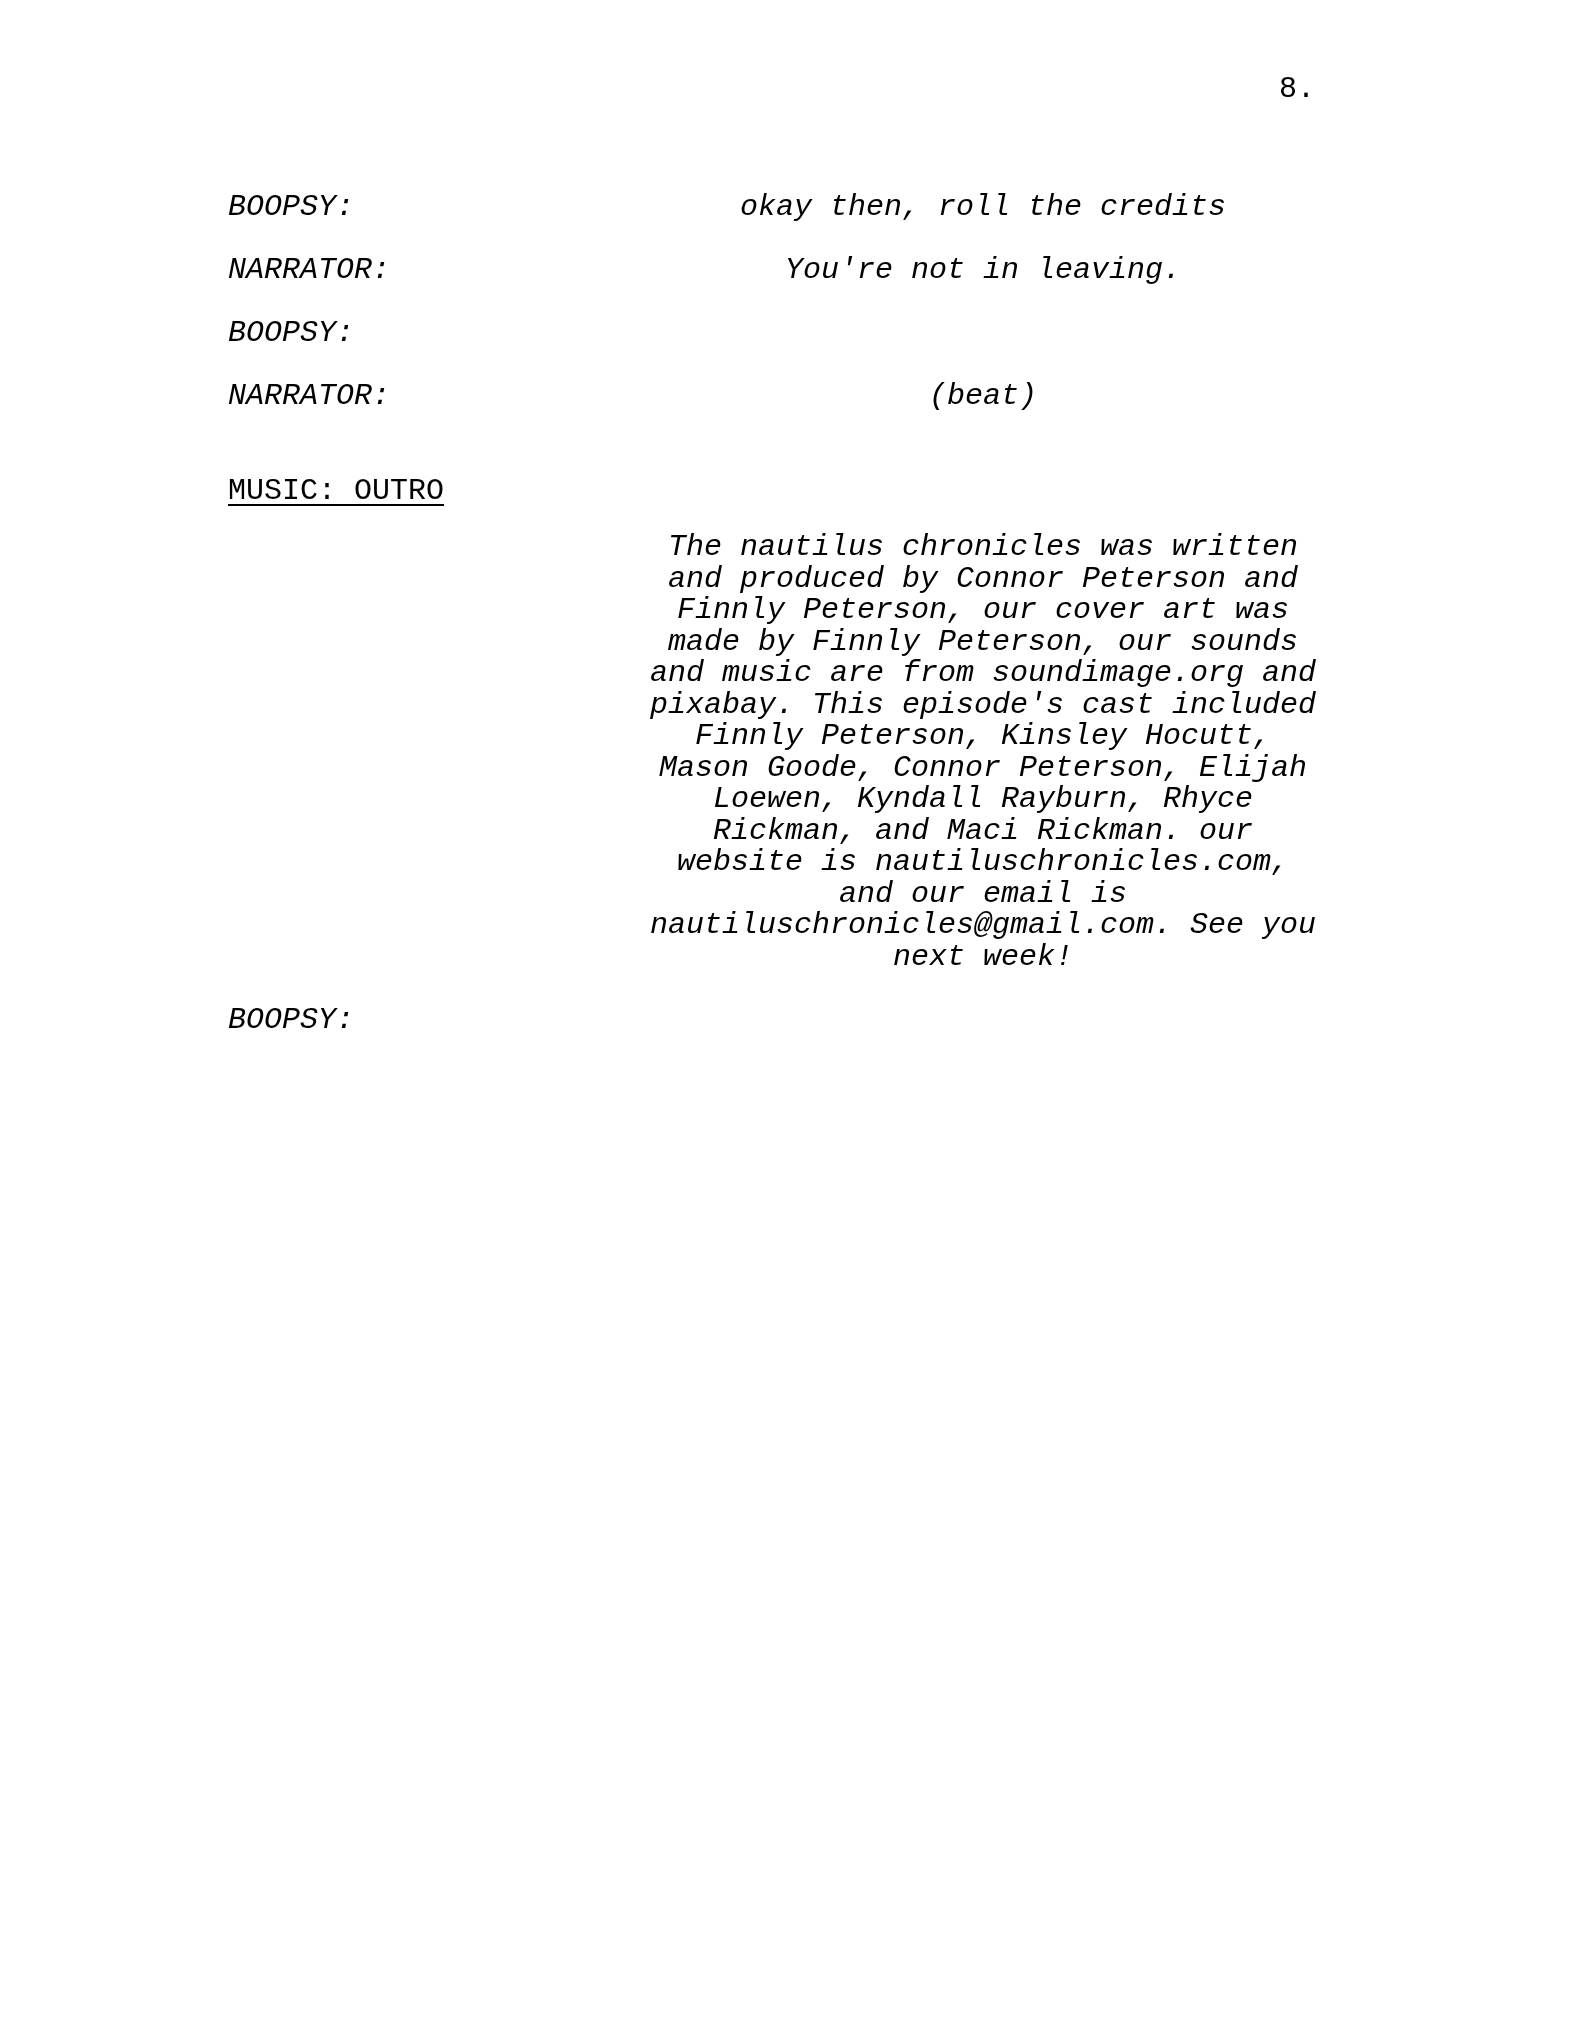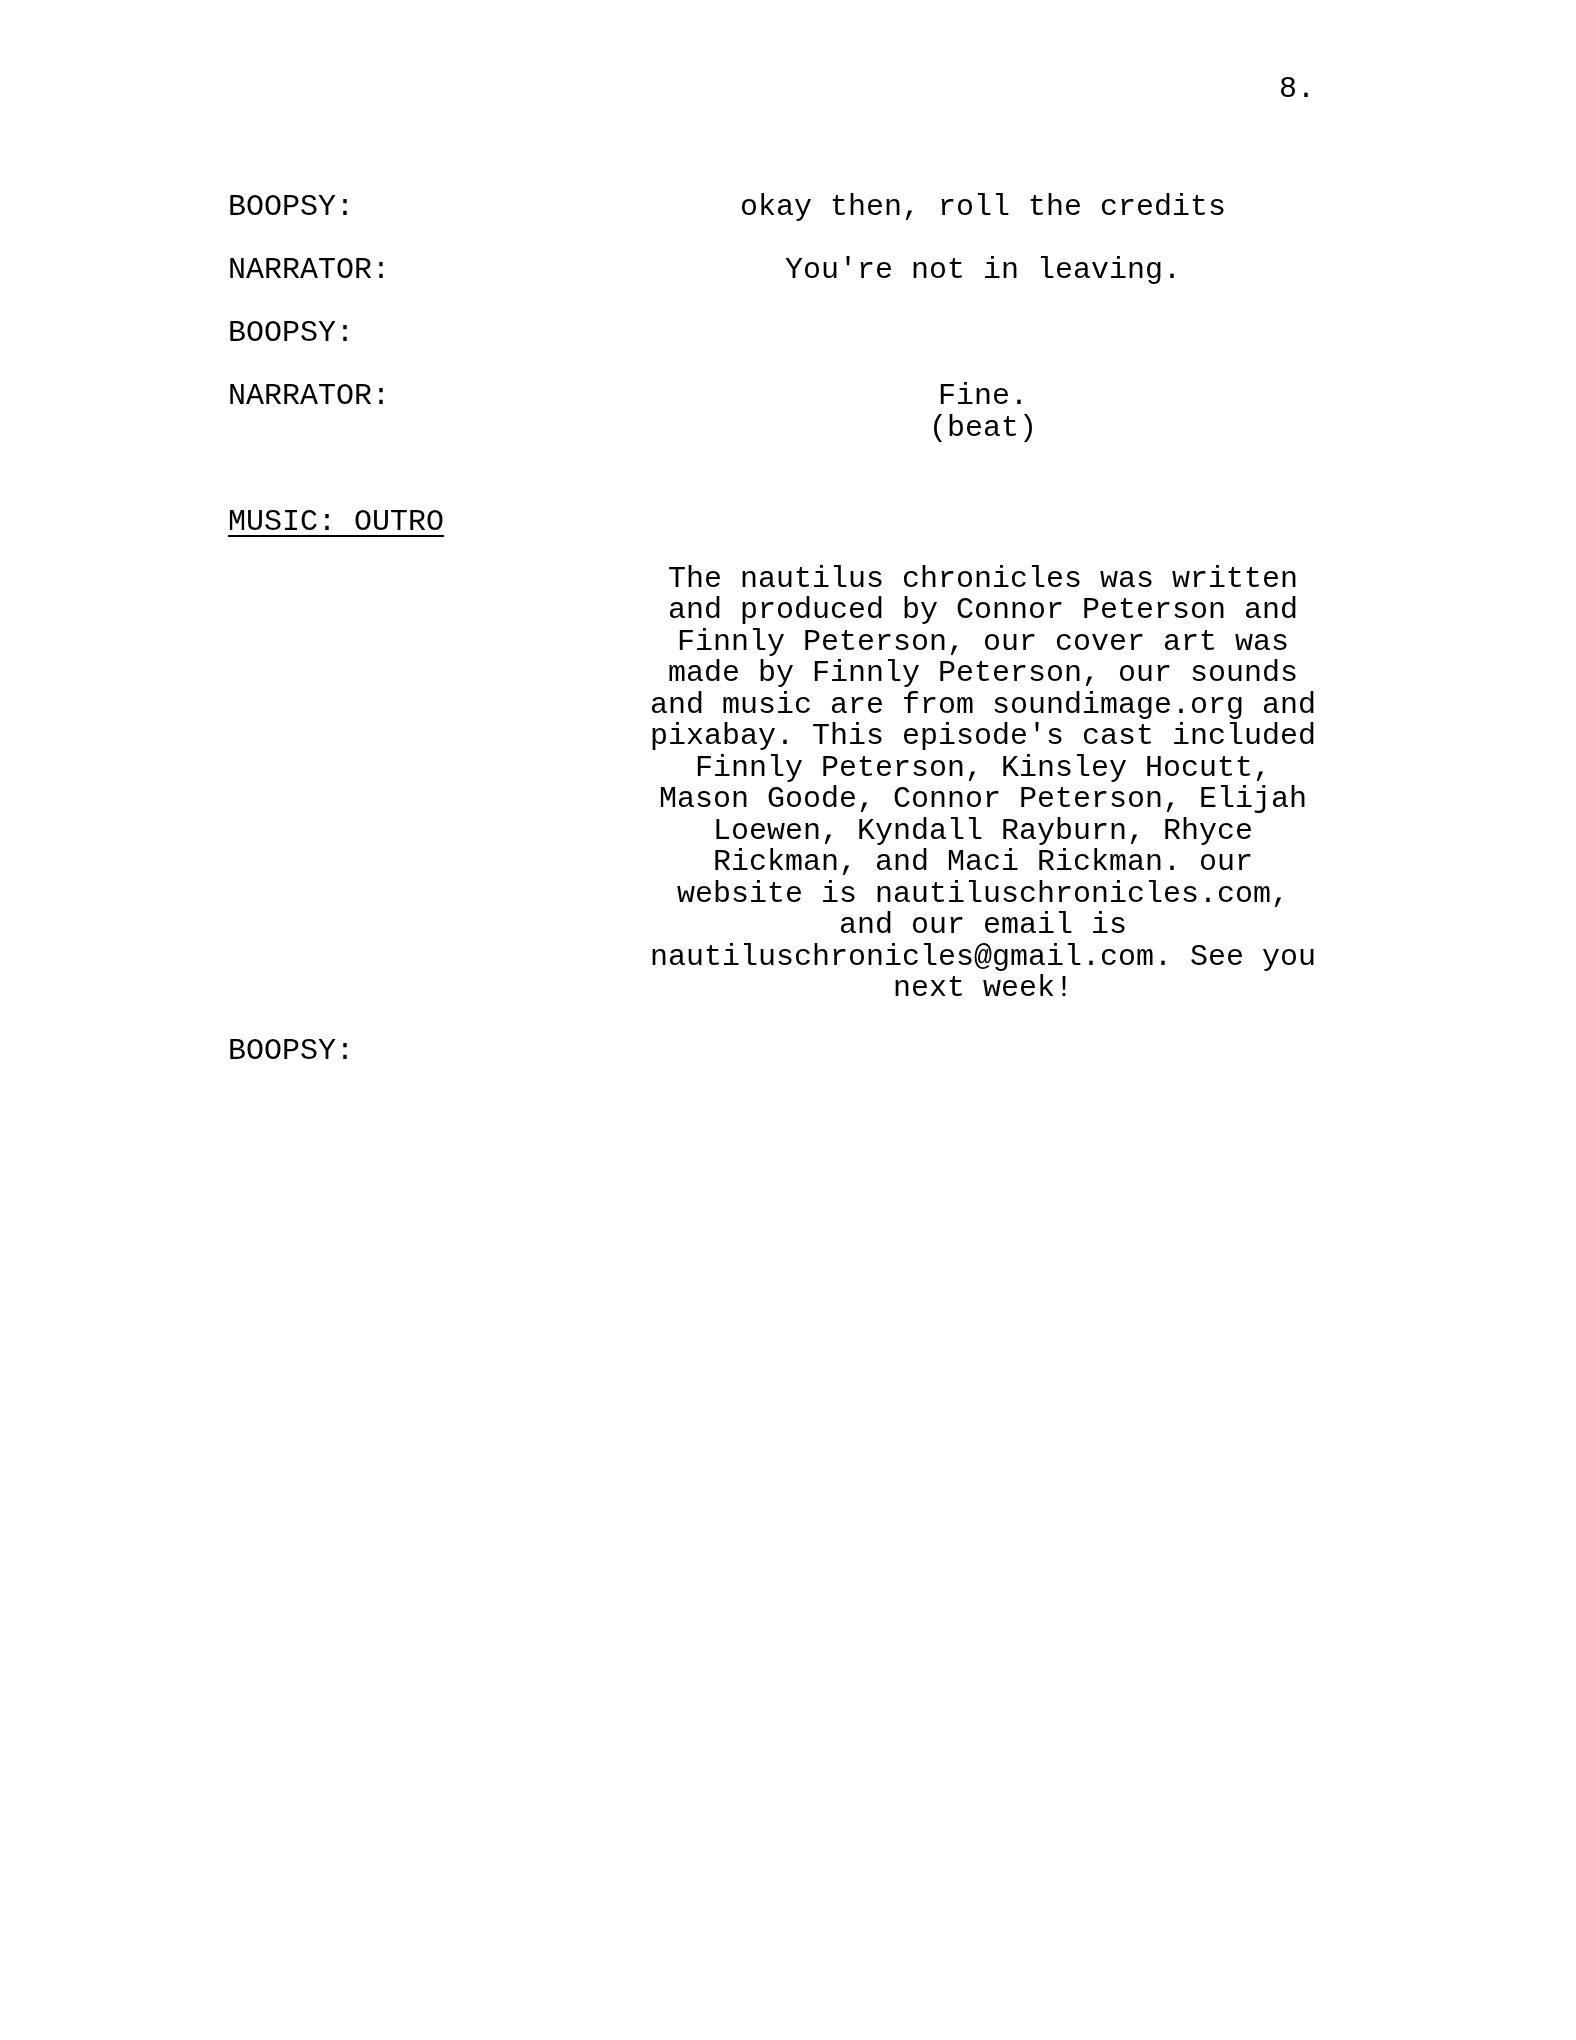--- a/index.html
+++ b/index.html
@@ -25,20 +25,21 @@
   .script-body {
     position: absolute;
     top: 192px;
     left: 228px;
     width: 1106px;
   }
   .row {
     display: flex;
     align-items: flex-start;
     margin-bottom: 31.5px;
+    font-style: italic;
   }
   .row.mb2 { margin-bottom: 63px; }
   .speaker {
     width: 417px;
     flex: 0 0 417px;
     white-space: nowrap;
   }
   .dialogue {
     width: 676px;
     flex: 0 0 676px;
@@ -74,21 +75,20 @@
       </div>
     </div>
 
     <div class="row">
       <div class="speaker">BOOPSY:</div>
     </div>
 
     <div class="row mb2">
       <div class="speaker">NARRATOR:</div>
       <div class="dialogue">
-        <div>Fine.</div>
         <div>(beat)</div>
       </div>
     </div>
 
     <div class="cue">
       <span>MUSIC: OUTRO</span>
     </div>
 
     <div class="row">
       <div class="speaker"></div>

